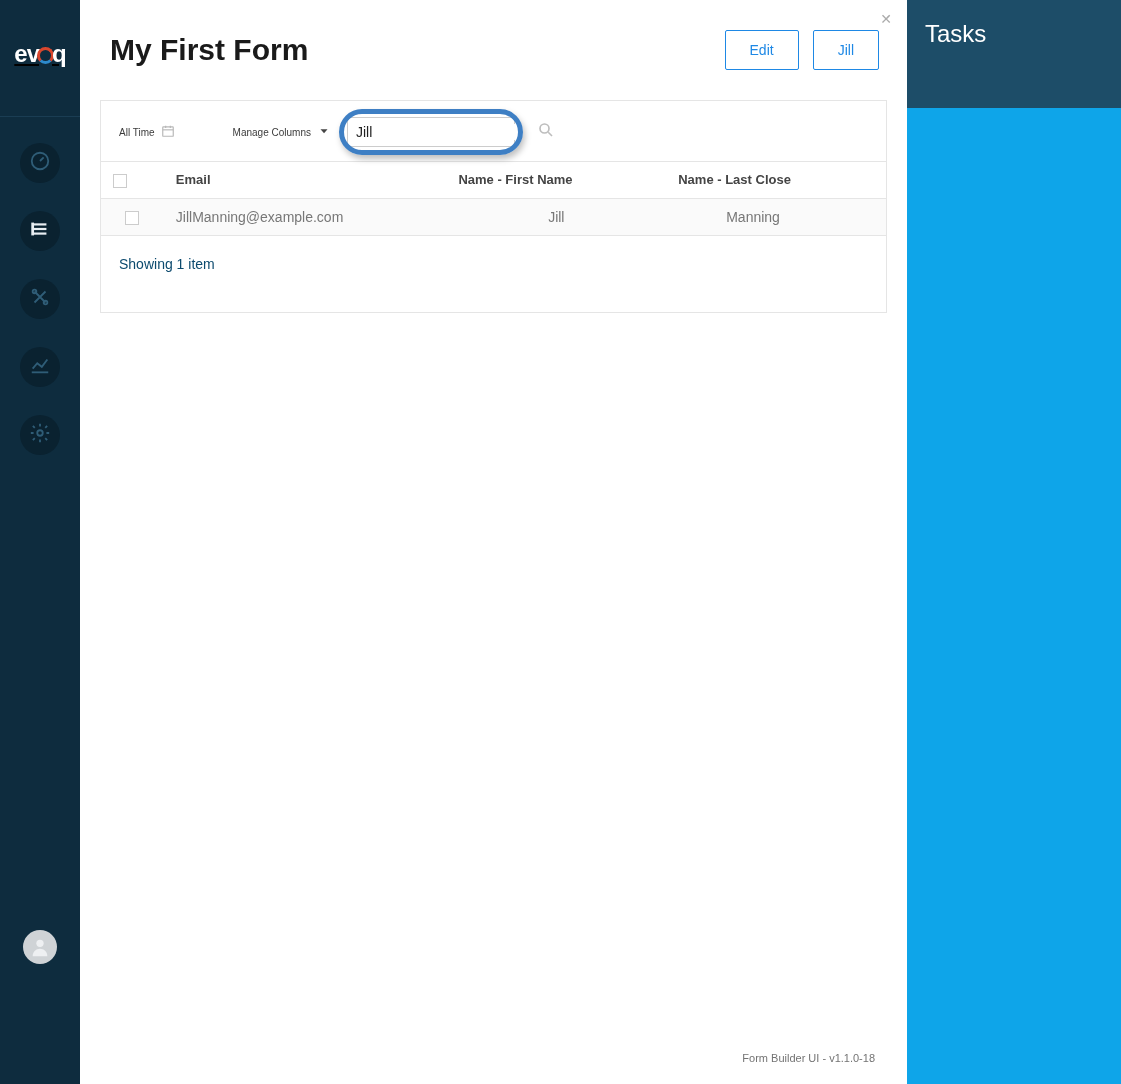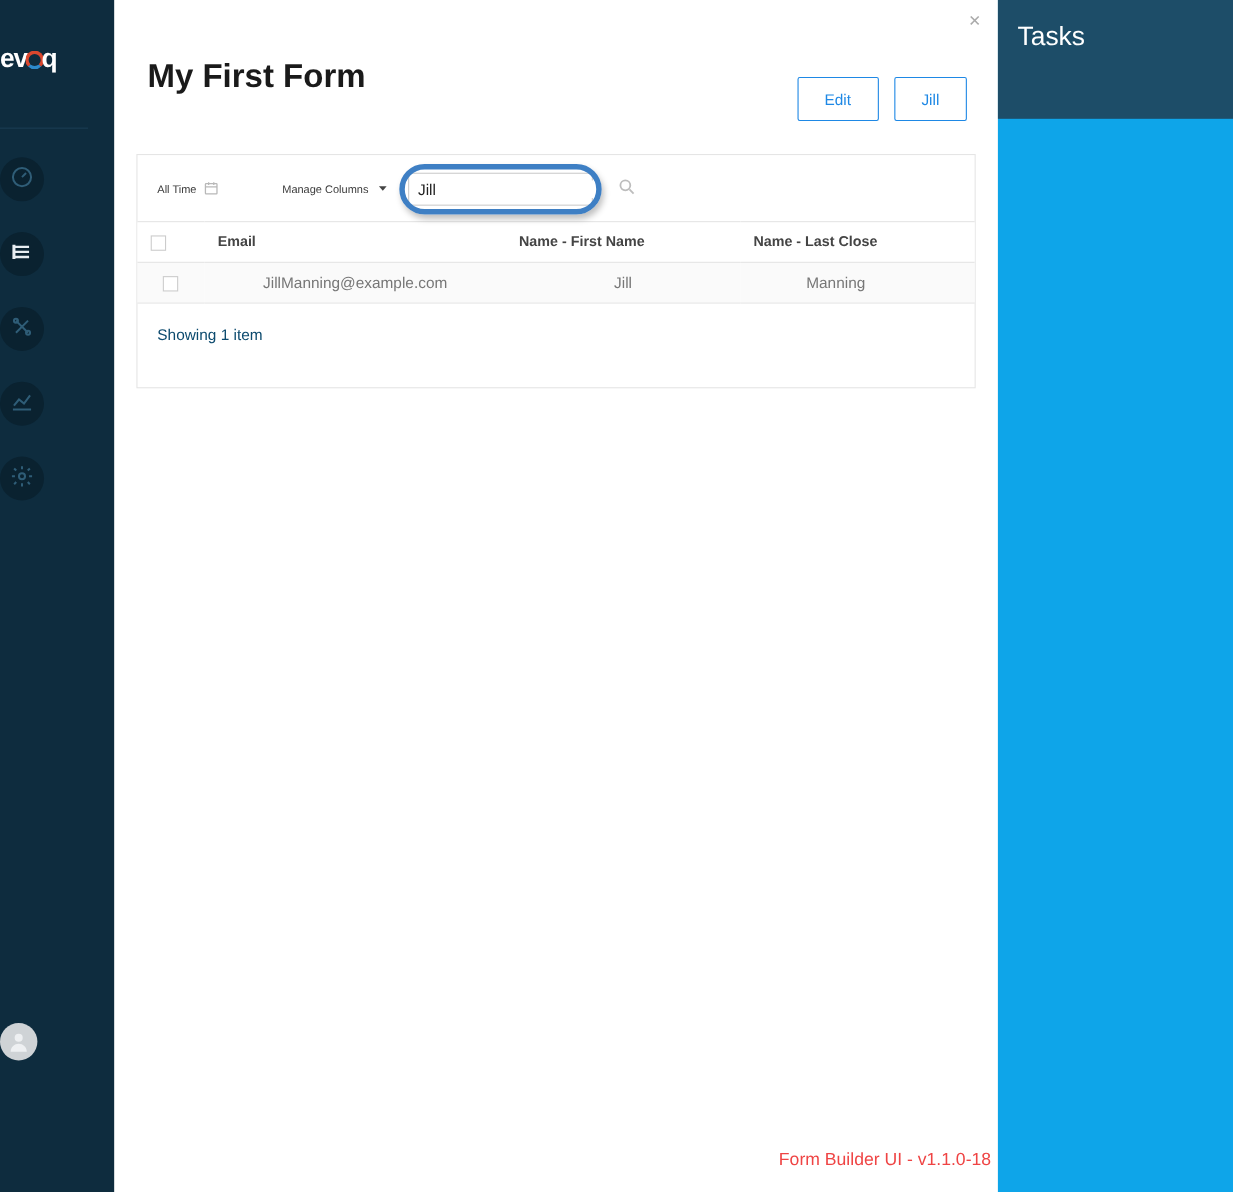--- a/index.html
+++ b/index.html
@@ -6,27 +6,28 @@
   body {
     font-family: -apple-system, BlinkMacSystemFont, "Segoe UI", Arial, sans-serif;
     background: #f0f0f0;
     width: 1121px;
     height: 1084px;
     overflow: hidden;
     display: flex;
   }
   
   .sidebar {
-    width: 104px;
+    width: 80px;
     background: #0e2c3e;
     display: flex;
     flex-direction: column;
-    align-items: flex-start;
+    align-items: center;
     flex-shrink: 0;
     position: relative;
+    text-decoration: underline;
   }
   .logo {
     margin-top: 40px;
     margin-bottom: 40px;
     font-size: 24px;
     font-weight: 700;
     color: #fff;
     letter-spacing: -1px;
   }
   .logo .lo { color: #fff; }
@@ -88,21 +89,20 @@
   }
   .btn {
     background: #fff;
     border: 1px solid #1e88e5;
     color: #1e88e5;
     font-size: 14px;
     padding: 11px 24px;
     border-radius: 2px;
     cursor: pointer;
     margin-left: 14px;
-    margin-top: 40px;
   }
   .close-x {
     position: absolute;
     top: 12px; right: 15px;
     font-size: 14px;
     color: #aaa;
     cursor: pointer;
     line-height: 1;
   }
   .panel {
@@ -178,33 +178,33 @@
   }
   .chkcell { width: 44px; text-align: center; }
   .chk {
     width: 14px; height: 14px;
     border: 1px solid #ccc;
     display: inline-block;
     vertical-align: middle;
     background: #fff;
     cursor: pointer;
   }
-  .col-email { width: 36%; text-align: center; }
+  .col-email { width: 36%; }
   .col-first { width: 28%; text-align: center; }
   .col-last  { width: 28%; text-align: center; }
   .status-row {
     padding: 20px 18px 40px 18px;
     font-size: 14px;
     color: #0c4a6e;
   }
   .footer-version {
     position: absolute;
-    bottom: 20px; right: 6px;
-    font-size: 16px;
-    color: #ef4444;
+    bottom: 20px; right: 32px;
+    font-size: 11px;
+    color: #737373;
   }
   
   .right {
     width: 214px;
     flex-shrink: 0;
     background: #0ea5e9;
     display: flex;
     flex-direction: column;
   }
   .right-head {

